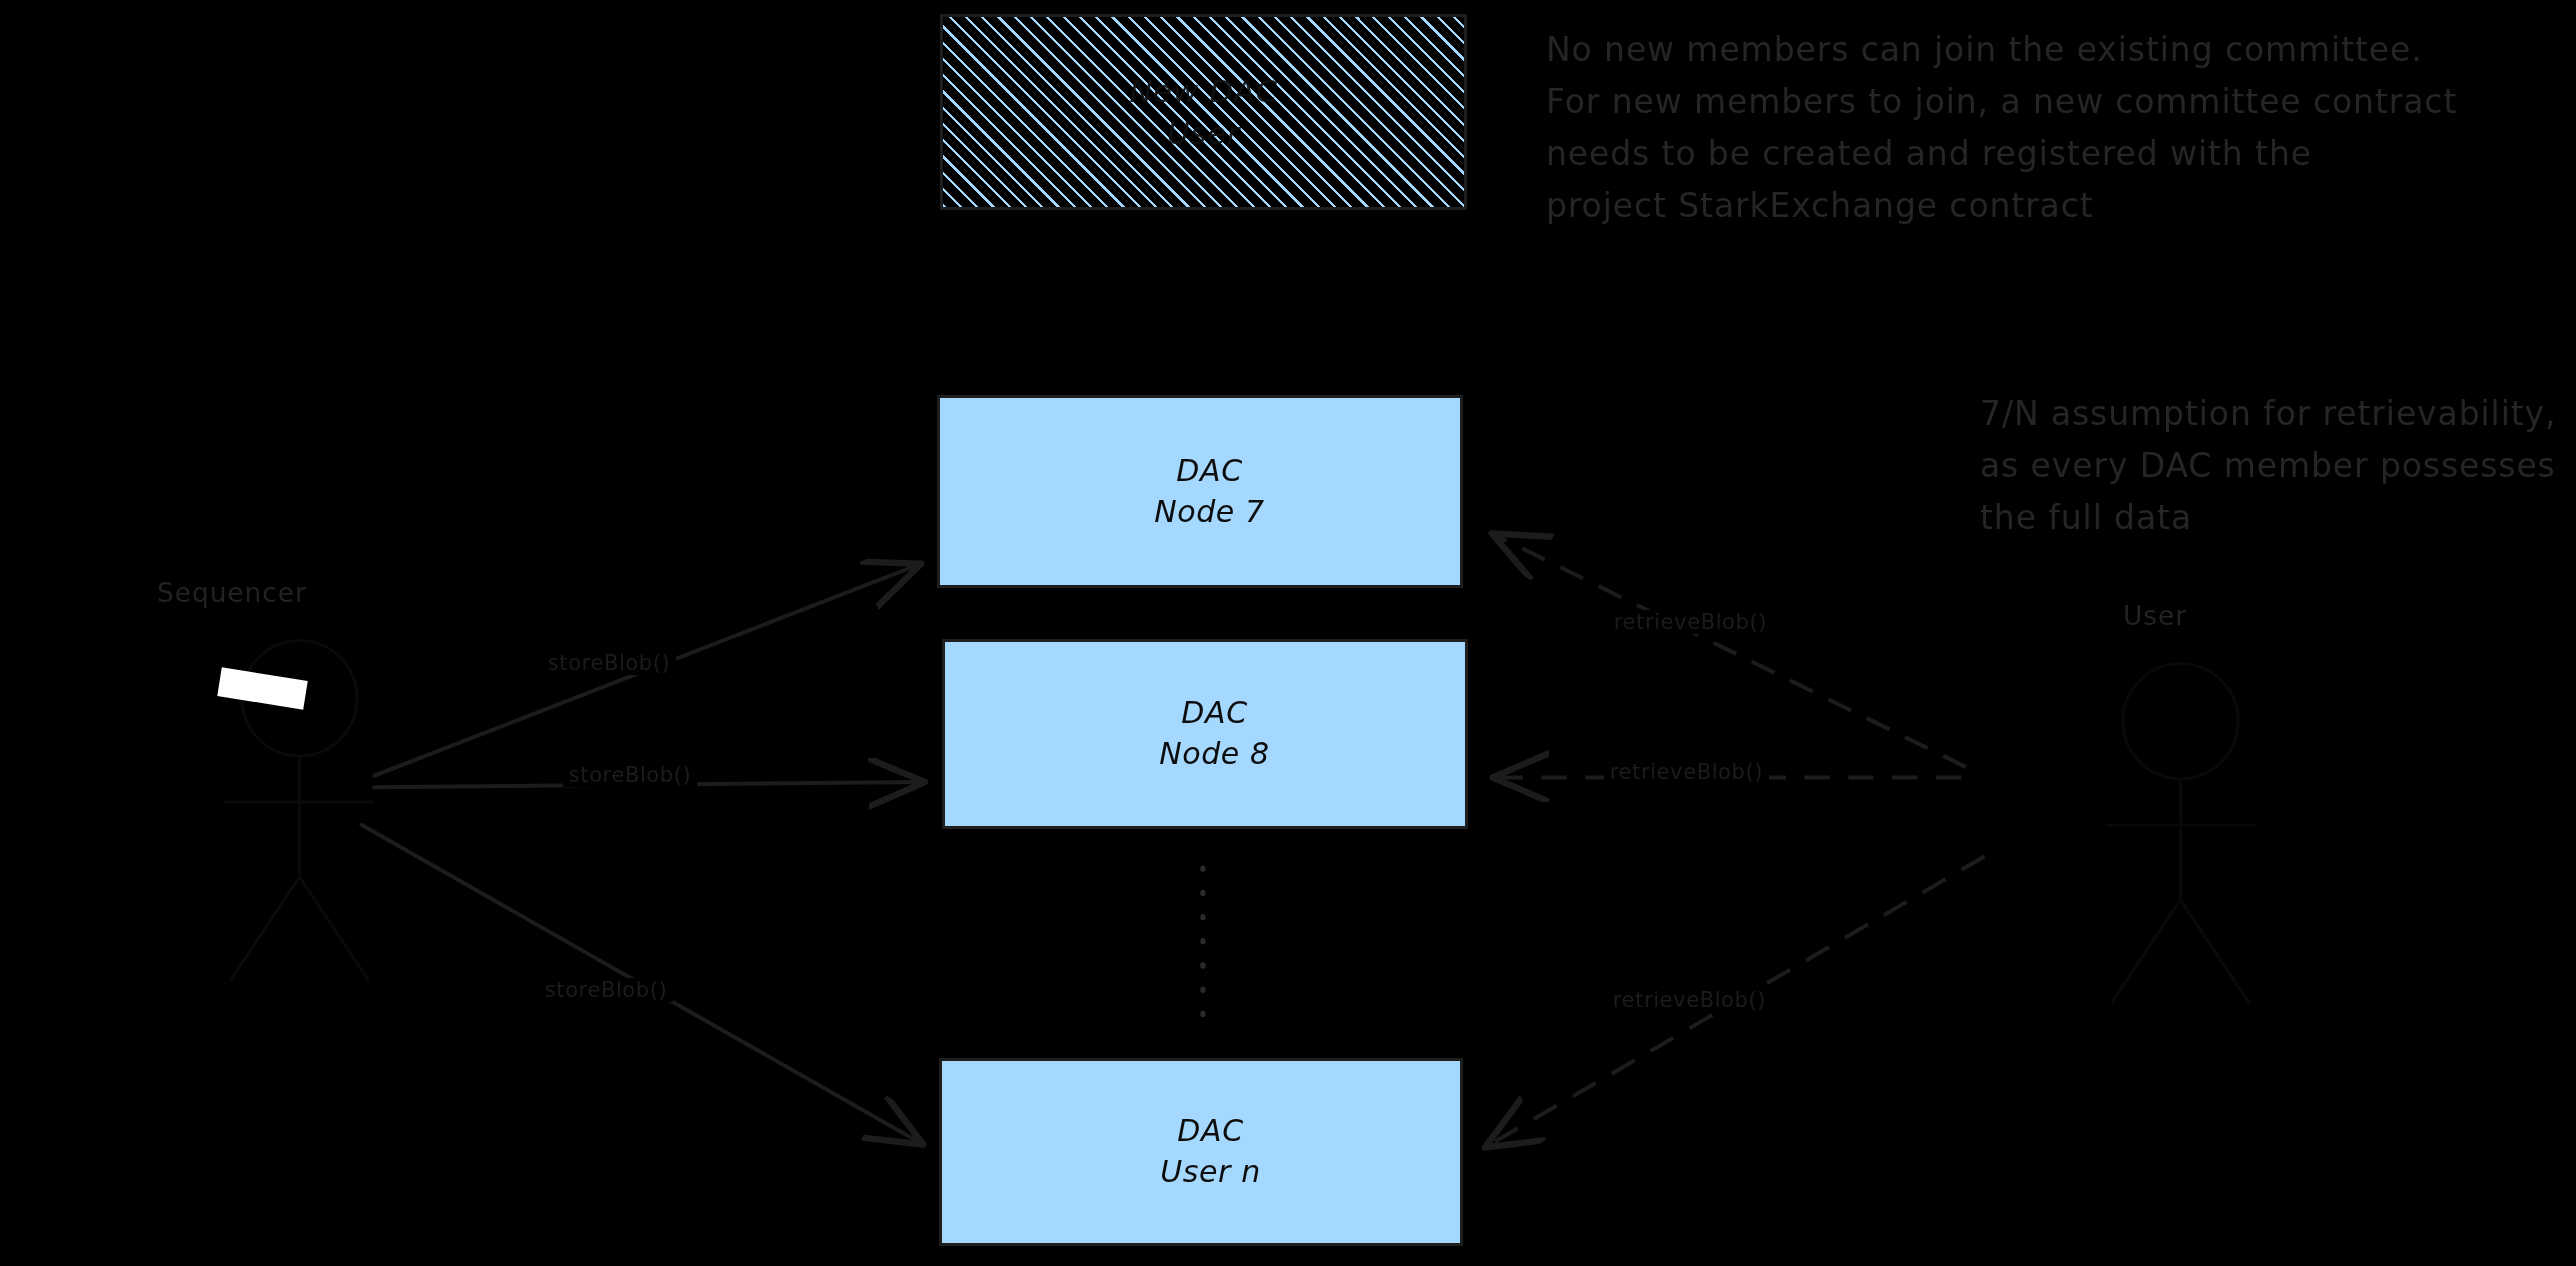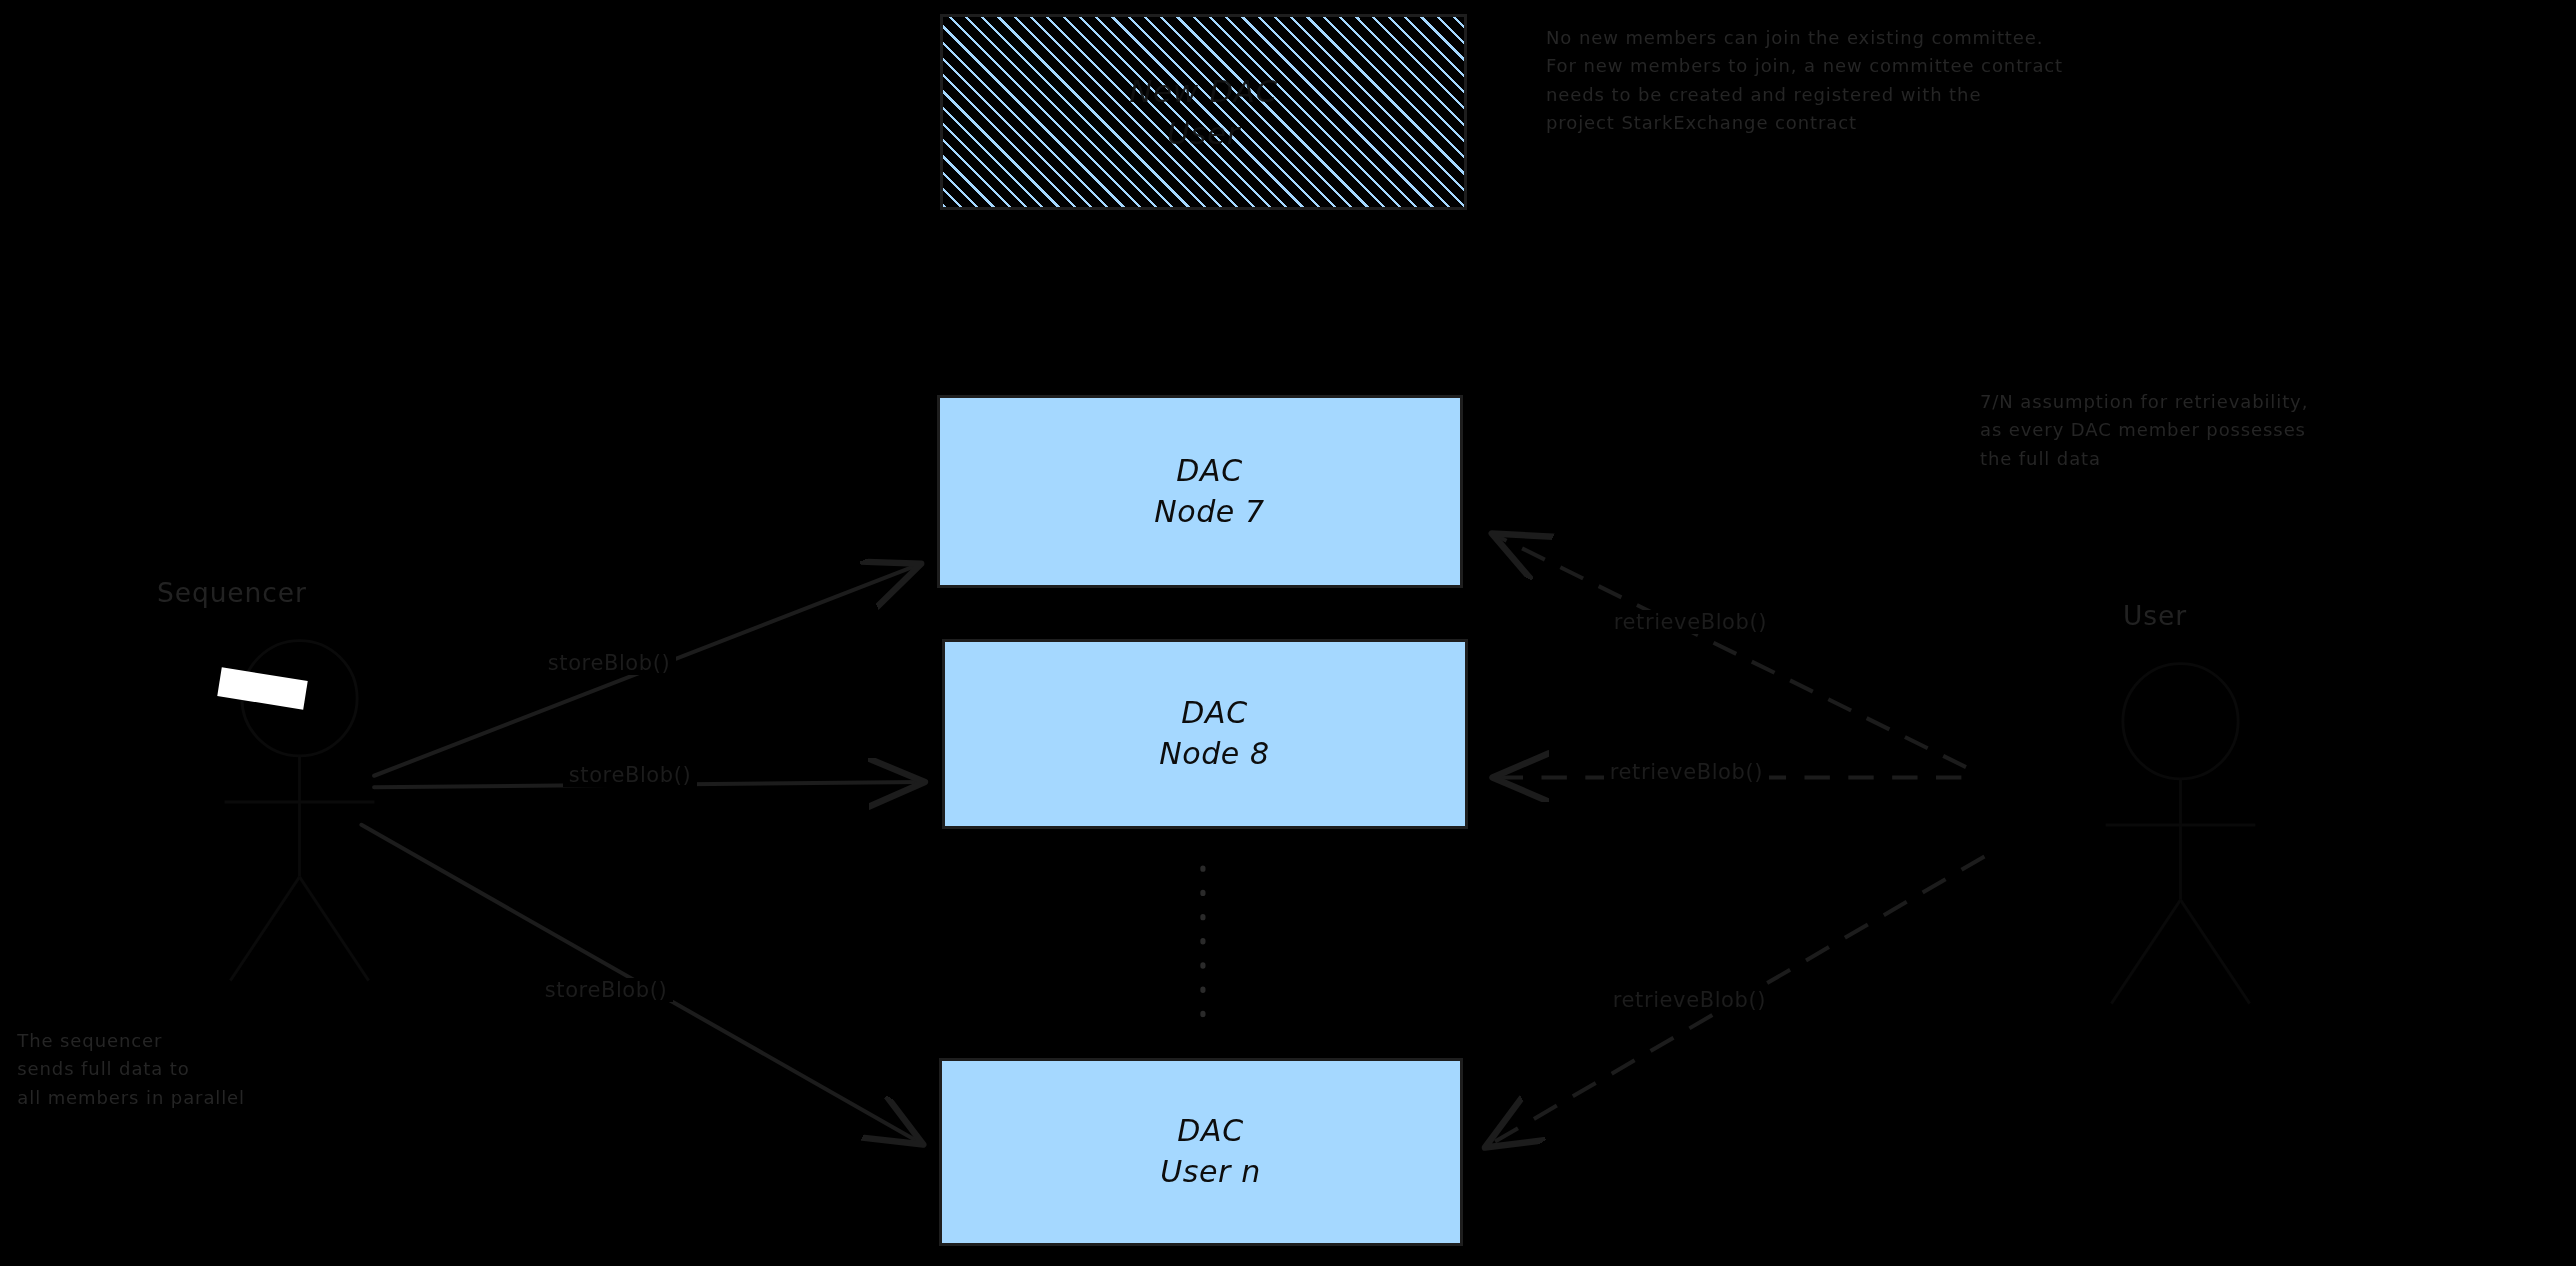--- a/index.html
+++ b/index.html
@@ -71,21 +71,21 @@
     font-style: italic;
     line-height: 1.38;
     letter-spacing: 0.6px;
     white-space: nowrap;
     opacity: 0.92;
   }
   .note {
     position: absolute;
     color: #252525;
     font-family: "DejaVu Sans", sans-serif;
-    font-size: 18px;
+    font-size: 33px;
     line-height: 1.58;
     letter-spacing: 0.9px;
     white-space: pre-line;
   }
   .edge-label {
     position: absolute;
     color: #1c1c1c;
     background: #000000;
     font-family: "DejaVu Sans", sans-serif;
     font-size: 21px;
@@ -196,18 +196,15 @@
 
   <div class="note" style="left:1546px; top:24px; width:935px;">No new members can join the existing committee.
 For new members to join, a new committee contract
 needs to be created and registered with the
 project StarkExchange contract</div>
 
   <div class="note" style="left:1980px; top:388px; width:594px;">7/N assumption for retrievability,
 as every DAC member possesses
 the full data</div>
 
-  <div class="note" style="left:17.3px; top:1027px; width:438px;">The sequencer
-sends full data to
-all members in parallel</div>
 
 </div>
 
 
 </body></html>

